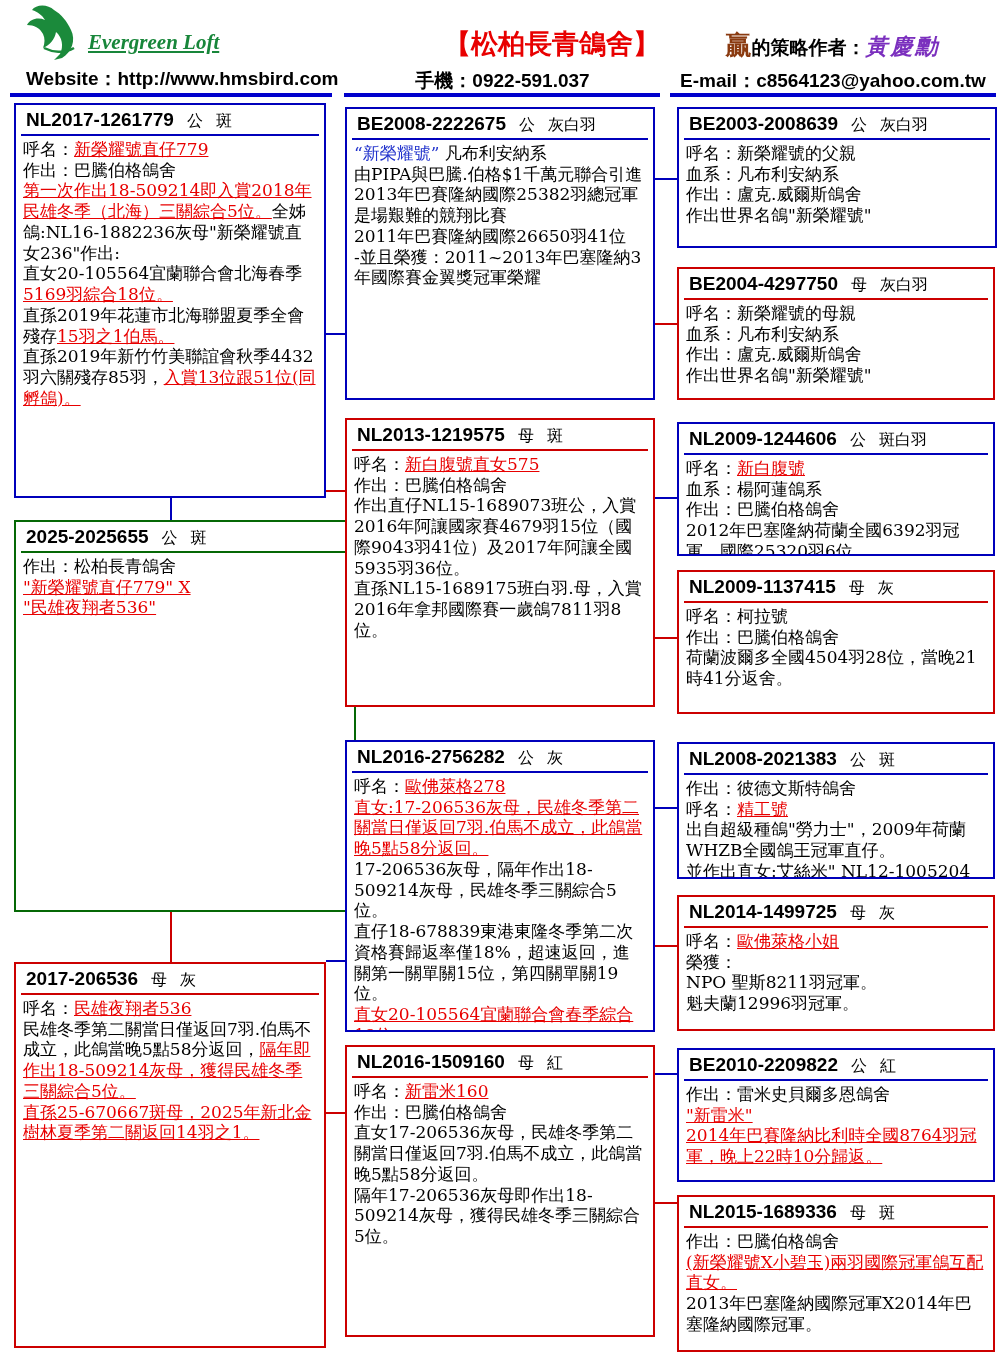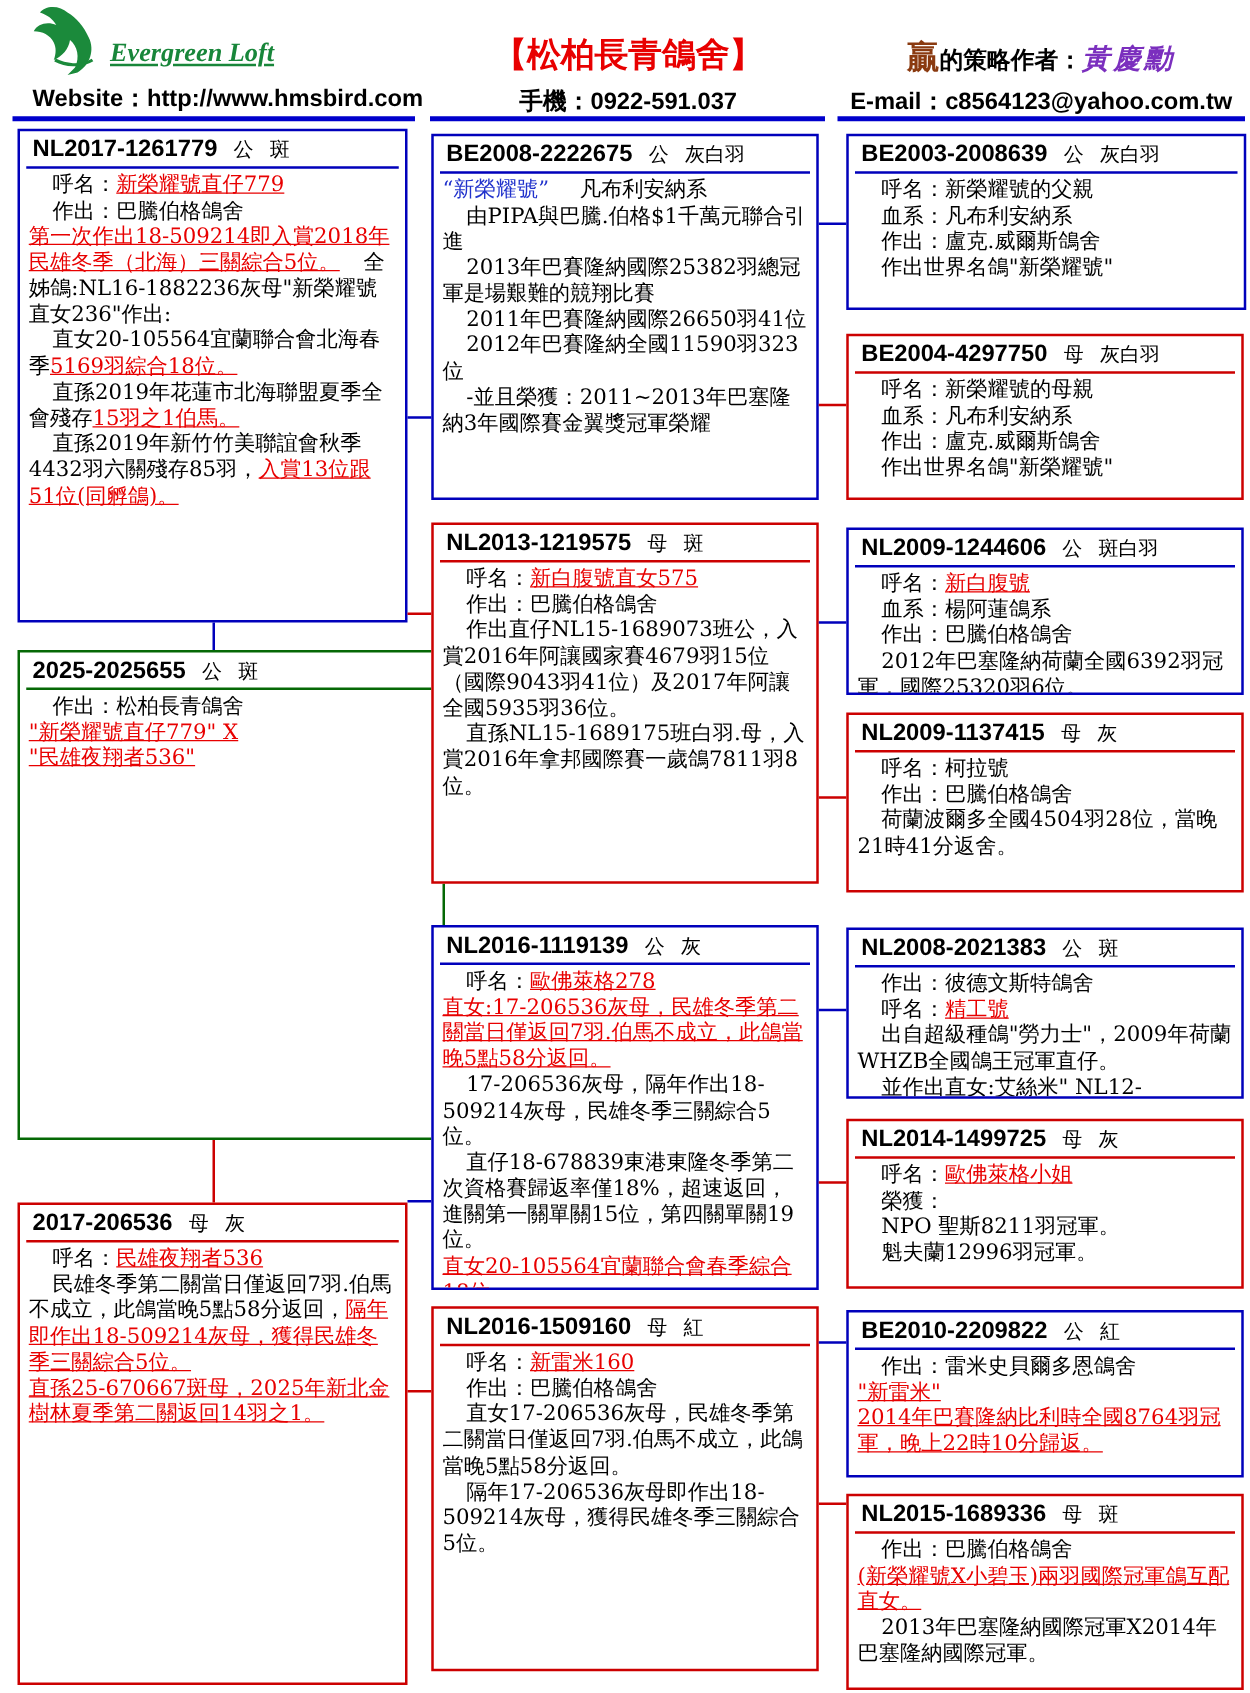--- a/index.html
+++ b/index.html
@@ -21,40 +21,40 @@
   .b-blue{border-color:#0000bb;}  .b-blue .title-rule{background:#0000bb;}
   .b-red{border-color:#cc0000;}   .b-red .title-rule{background:#cc0000;}
   .b-green{border-color:#056805;} .b-green .title-rule{background:#056805;}
   .box-title{padding:4px 20px 1px 10px;white-space:nowrap;}
   .box-id{font:bold 19px "Liberation Sans",sans-serif;color:#000;}
   .box-sex{font:16px "DejaVu Serif","Liberation Serif",serif;color:#000;margin-left:13px;}
   .box-plumage{font:16px "DejaVu Serif","Liberation Serif",serif;color:#000;margin-left:13px;}
   .title-rule{height:2px;margin:1px 5px 0 5px;}
   .box-body{padding:3px 7px 2px 7px;font:17px/1.22 "DejaVu Serif","Liberation Serif",serif;color:#000;}
   .bline{margin:0;}
-  .c-k{color:#000;margin-left:19px;} .c-r{color:#e80000;text-decoration:underline;} .c-b{color:#2233cc;}
+  .c-k{color:#000;} .c-r{color:#e80000;text-decoration:underline;} .c-b{color:#2233cc;}
   
   .conn{position:absolute;}
   .conn.h{height:2px;} .conn.v{width:2px;}
   .cn-blue{background:#0000bb;} .cn-red{background:#cc0000;}
 </style>
 </head>
 <body>
 
 <div id="page">
 
   <div>
     <svg style="position:absolute;left:24px;top:4px;" width="60" height="58" viewBox="0 0 60 58">
       <path fill="#1b8a3b" d="M30 6 C24 0 12 0 8 6 C14 8 18 11 21 16 C14 13 6 15 3 21 C10 21 16 24 19 30 C21 34 21 39 19 44 C26 41 31 35 32 28 C38 33 40 42 36 50 L30 56 L38 54 C48 48 52 36 47 26 C43 17 37 10 30 6 Z"></path>
       <path fill="none" stroke="#1b8a3b" stroke-width="2.5" d="M20 44 C28 48 40 50 50 44"></path>
     </svg>
     <div class="hdr-text logo-name" style="left:88px;top:30px;">Evergreen Loft</div>
     <div class="hdr-text website" style="left:26px;top:66px;">Website：http://www.hmsbird.com</div>
 
-    <div class="hdr-text loft-title" style="left:345px;width:315px;text-align:center;top:26px;">【松柏長青鴿舍】</div>
+    <div class="hdr-text loft-title" style="left:345px;width:315px;text-align:right;top:26px;">【松柏長青鴿舍】</div>
     <div class="hdr-text phone" style="left:345px;width:315px;text-align:center;top:68px;">手機：0922-591.037</div>
 
     <div class="hdr-text" style="left:670px;width:326px;text-align:center;top:28px;"><span class="author-win">贏</span><span class="author-mid">的策略作者：</span><span class="author-name">黃慶勳</span></div>
     <div class="hdr-text email" style="left:670px;width:326px;text-align:center;top:68px;">E-mail：c8564123@yahoo.com.tw</div>
 
     <div class="hdr-rule" style="left:10px;width:322px;"></div>
     <div class="hdr-rule" style="left:344px;width:316px;"></div>
     <div class="hdr-rule" style="left:670px;width:326px;"></div>
   </div>
 
@@ -90,36 +90,35 @@
     </div>
 
   <div class="pbox b-blue" style="left:345px;top:107px;width:310px;height:293px;">
       <div class="box-title"><span class="box-id">BE2008-2222675</span><span class="box-sex">公</span><span class="box-plumage">灰白羽</span></div>
       <div class="title-rule"></div>
       <div class="box-body">
         <div class="bline"><span class="c-b">“新榮耀號”</span><span class="c-k"> 凡布利安納系</span></div>
         <div class="bline"><span class="c-k">由PIPA與巴騰.伯格$1千萬元聯合引進</span></div>
         <div class="bline"><span class="c-k">2013年巴賽隆納國際25382羽總冠軍是場艱難的競翔比賽</span></div>
         <div class="bline"><span class="c-k">2011年巴賽隆納國際26650羽41位</span></div>
-        <div class="bline"><span class="c-k">2012年巴賽隆納全國11590羽323位</span></div>
         <div class="bline"><span class="c-k">-並且榮獲：2011~2013年巴塞隆納3年國際賽金翼獎冠軍榮耀</span></div>
       </div>
     </div>
   <div class="pbox b-red" style="left:345px;top:418px;width:310px;height:289px;">
       <div class="box-title"><span class="box-id">NL2013-1219575</span><span class="box-sex">母</span><span class="box-plumage">斑</span></div>
       <div class="title-rule"></div>
       <div class="box-body">
         <div class="bline"><span class="c-k">呼名：</span><span class="c-r">新白腹號直女575</span></div>
         <div class="bline"><span class="c-k">作出：巴騰伯格鴿舍</span></div>
         <div class="bline"><span class="c-k">作出直仔NL15-1689073班公，入賞2016年阿讓國家賽4679羽15位（國際9043羽41位）及2017年阿讓全國5935羽36位。</span></div>
         <div class="bline"><span class="c-k">直孫NL15-1689175班白羽.母，入賞2016年拿邦國際賽一歲鴿7811羽8位。</span></div>
       </div>
     </div>
   <div class="pbox b-blue" style="left:345px;top:740px;width:310px;height:292px;">
-      <div class="box-title"><span class="box-id">NL2016-1119139</span><span class="box-sex">公</span><span class="box-plumage">灰</span></div>
+      <div class="box-title"><span class="box-id">NL2016-2756282</span><span class="box-sex">公</span><span class="box-plumage">灰</span></div>
       <div class="title-rule"></div>
       <div class="box-body">
         <div class="bline"><span class="c-k">呼名：</span><span class="c-r">歐佛萊格278</span></div>
         <div class="bline"><span class="c-r">直女:17-206536灰母，民雄冬季第二關當日僅返回7羽.伯馬不成立，此鴿當晚5點58分返回。</span></div>
         <div class="bline"><span class="c-k">17-206536灰母，隔年作出18-509214灰母，民雄冬季三關綜合5位。</span></div>
         <div class="bline"><span class="c-k">直仔18-678839東港東隆冬季第二次資格賽歸返率僅18%，超速返回，進關第一關單關15位，第四關單關19位。</span></div>
         <div class="bline"><span class="c-r">直女20-105564宜蘭聯合會春季綜合18位。</span></div>
       </div>
     </div>
   <div class="pbox b-red" style="left:345px;top:1045px;width:310px;height:292px;">

